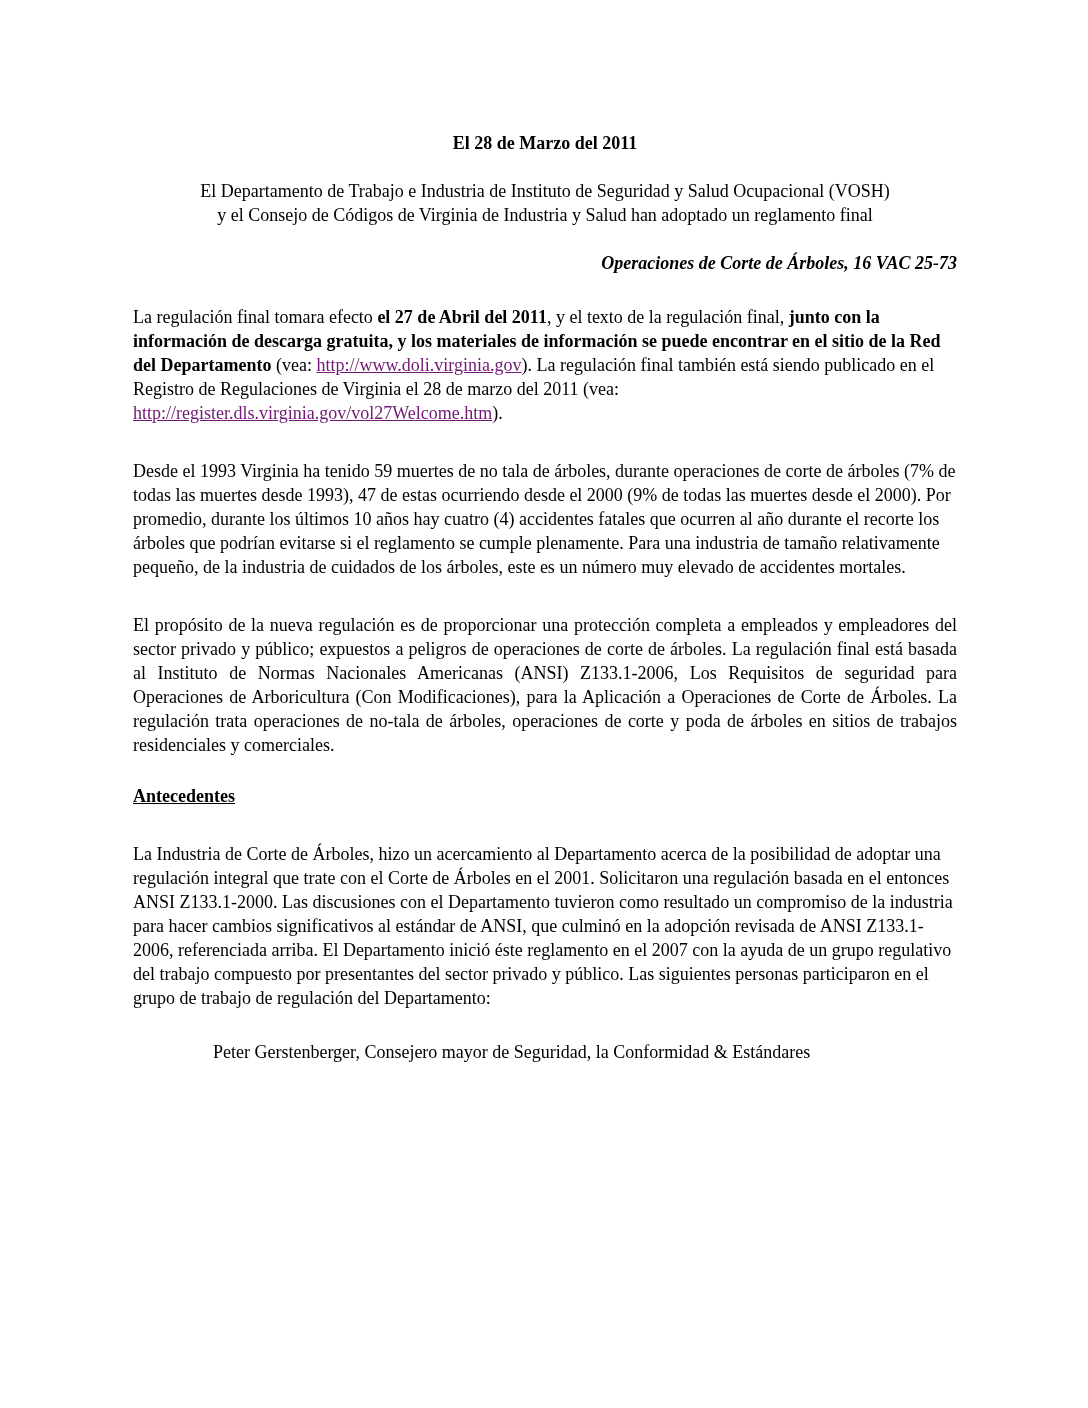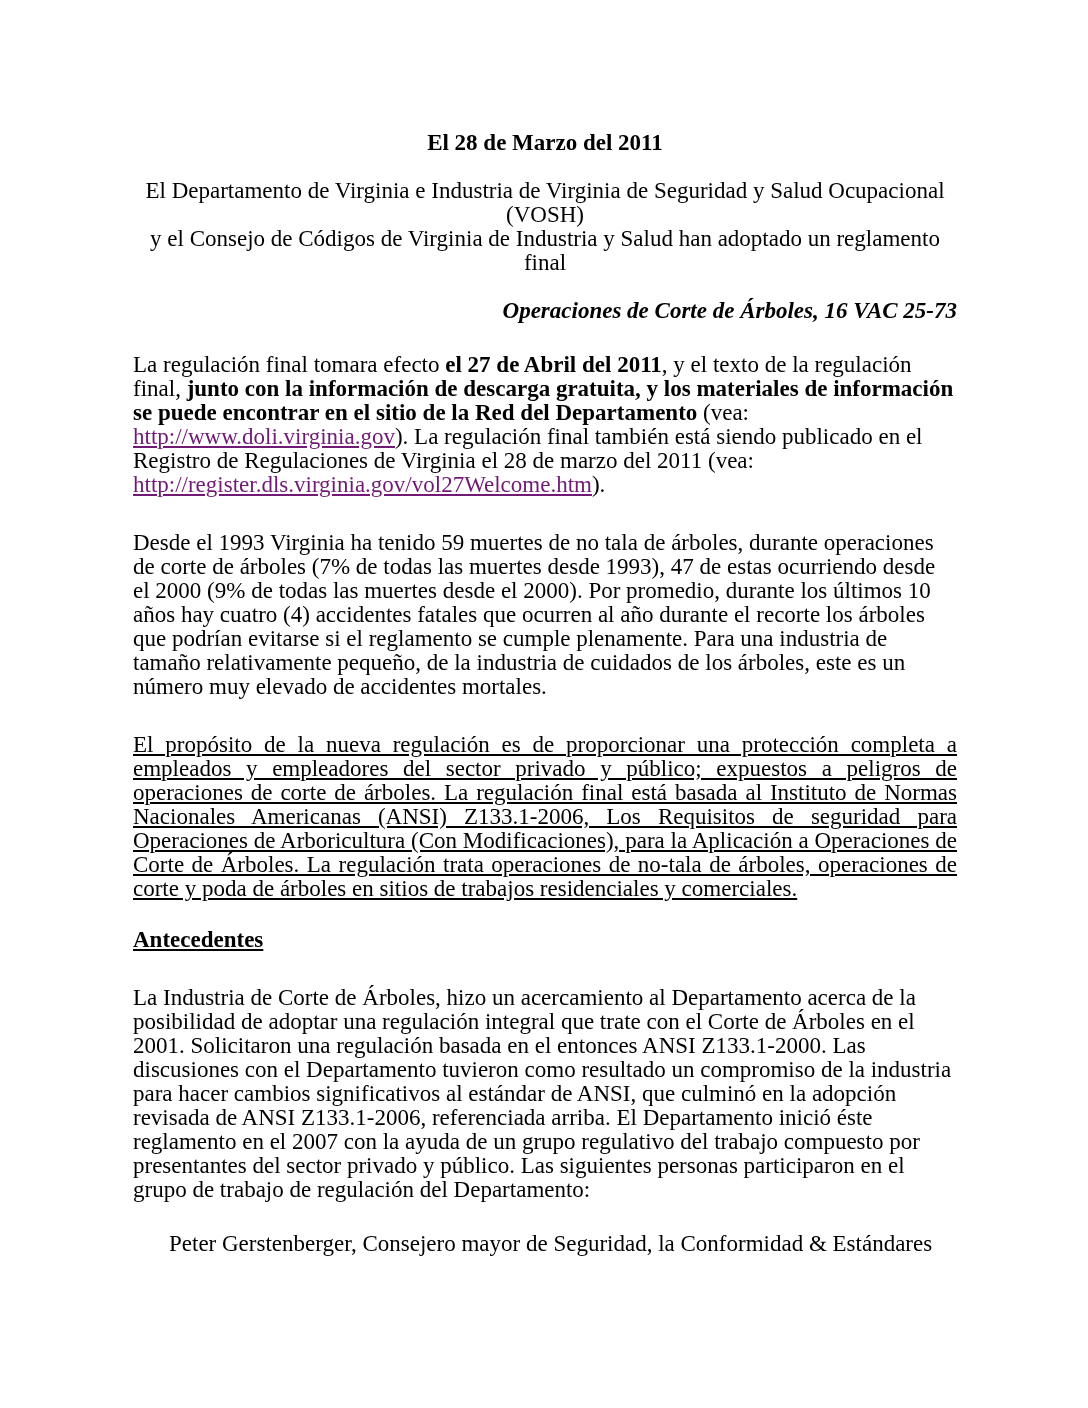--- a/index.html
+++ b/index.html
@@ -7,27 +7,27 @@
     padding: 0;
     background: #ffffff;
   }
   .page {
     position: relative;
     width: 1088px;
     height: 1408px;
     background: #ffffff;
     color: #000000;
     font-family: "Liberation Serif", "DejaVu Serif", serif;
-    font-size: 23px;
+    font-size: 18px;
     line-height: 24px;
     box-sizing: border-box;
     padding: 131px 131px 0 133px;
     overflow: hidden;
   }
-  .justify { text-align: justify; text-decoration: underline; }
+  .justify { text-align: justify; }
   .bold    { font-weight: bold; }
   .date-line {
     font-weight: bold;
     text-align: center;
   }
   .main-title {
     margin-top: 48px;
     font-weight: bold;
     text-align: center;
     line-height: 26px;
@@ -49,33 +49,33 @@
     text-decoration: underline;
     cursor: pointer;
   }
   .section-heading {
     margin-top: 27px;
     font-weight: bold;
     text-decoration: underline;
   }
   .participant-line {
     margin-top: 30px;
-    margin-left: 36px;
+    margin-left: 80px;
   }
 </style>
 </head>
 <body>
 
 <div class="page">
 
   <div class="date-line">El 28 de Marzo del 2011</div>
 
 
   <div class="intro-paragraph">
-      <div>El Departamento de Virginia e Industria de Virginia de Seguridad y Salud Ocupacional (VOSH)</div>
+      <div>El Departamento de Trabajo e Industria de Instituto de Seguridad y Salud Ocupacional (VOSH)</div>
       <div>y el Consejo de Códigos de Virginia de Industria y Salud  han adoptado un reglamento final</div>
     </div>
 
   <div class="regulation-title">Operaciones de Corte de Árboles, 16 VAC 25-73</div>
 
   <div class="para para-first"><span>La regulación final tomara efecto </span><span class="bold">el 27 de Abril del 2011</span><span>, y el texto de la regulación final, </span><span class="bold">junto con la información de descarga gratuita, y los materiales de información se puede encontrar en el sitio de la Red del Departamento</span><span> (vea:  </span><a href="#" class="doc-link">http://www.doli.virginia.gov</a><span>).  La regulación final también está siendo publicado en el Registro de Regulaciones de Virginia el 28 de marzo del 2011 (vea: </span><a href="#" class="doc-link">http://register.dls.virginia.gov/vol27Welcome.htm</a><span>).</span></div>
 
   <div class="para">Desde el 1993 Virginia ha tenido 59 muertes de no tala de árboles, durante operaciones de corte de árboles (7% de todas las muertes desde 1993), 47 de estas ocurriendo desde el 2000 (9% de todas las muertes desde el 2000). Por promedio, durante los últimos 10 años hay cuatro (4) accidentes fatales que ocurren al año durante el recorte los árboles que podrían evitarse si el reglamento se cumple plenamente. Para una industria de tamaño relativamente pequeño, de la industria de cuidados de los árboles, este es un número muy elevado de accidentes mortales.</div>
 
   <div class="para justify">El propósito de la nueva regulación es de proporcionar una protección completa a empleados y empleadores del sector privado y público; expuestos a peligros de operaciones de corte de árboles. La regulación final está basada al Instituto de Normas Nacionales Americanas (ANSI) Z133.1-2006, Los Requisitos de seguridad para Operaciones de Arboricultura (Con Modificaciones), para la Aplicación a Operaciones de Corte de Árboles. La regulación trata operaciones de no-tala de árboles, operaciones de corte y poda de árboles en sitios de trabajos residenciales y comerciales.</div>

